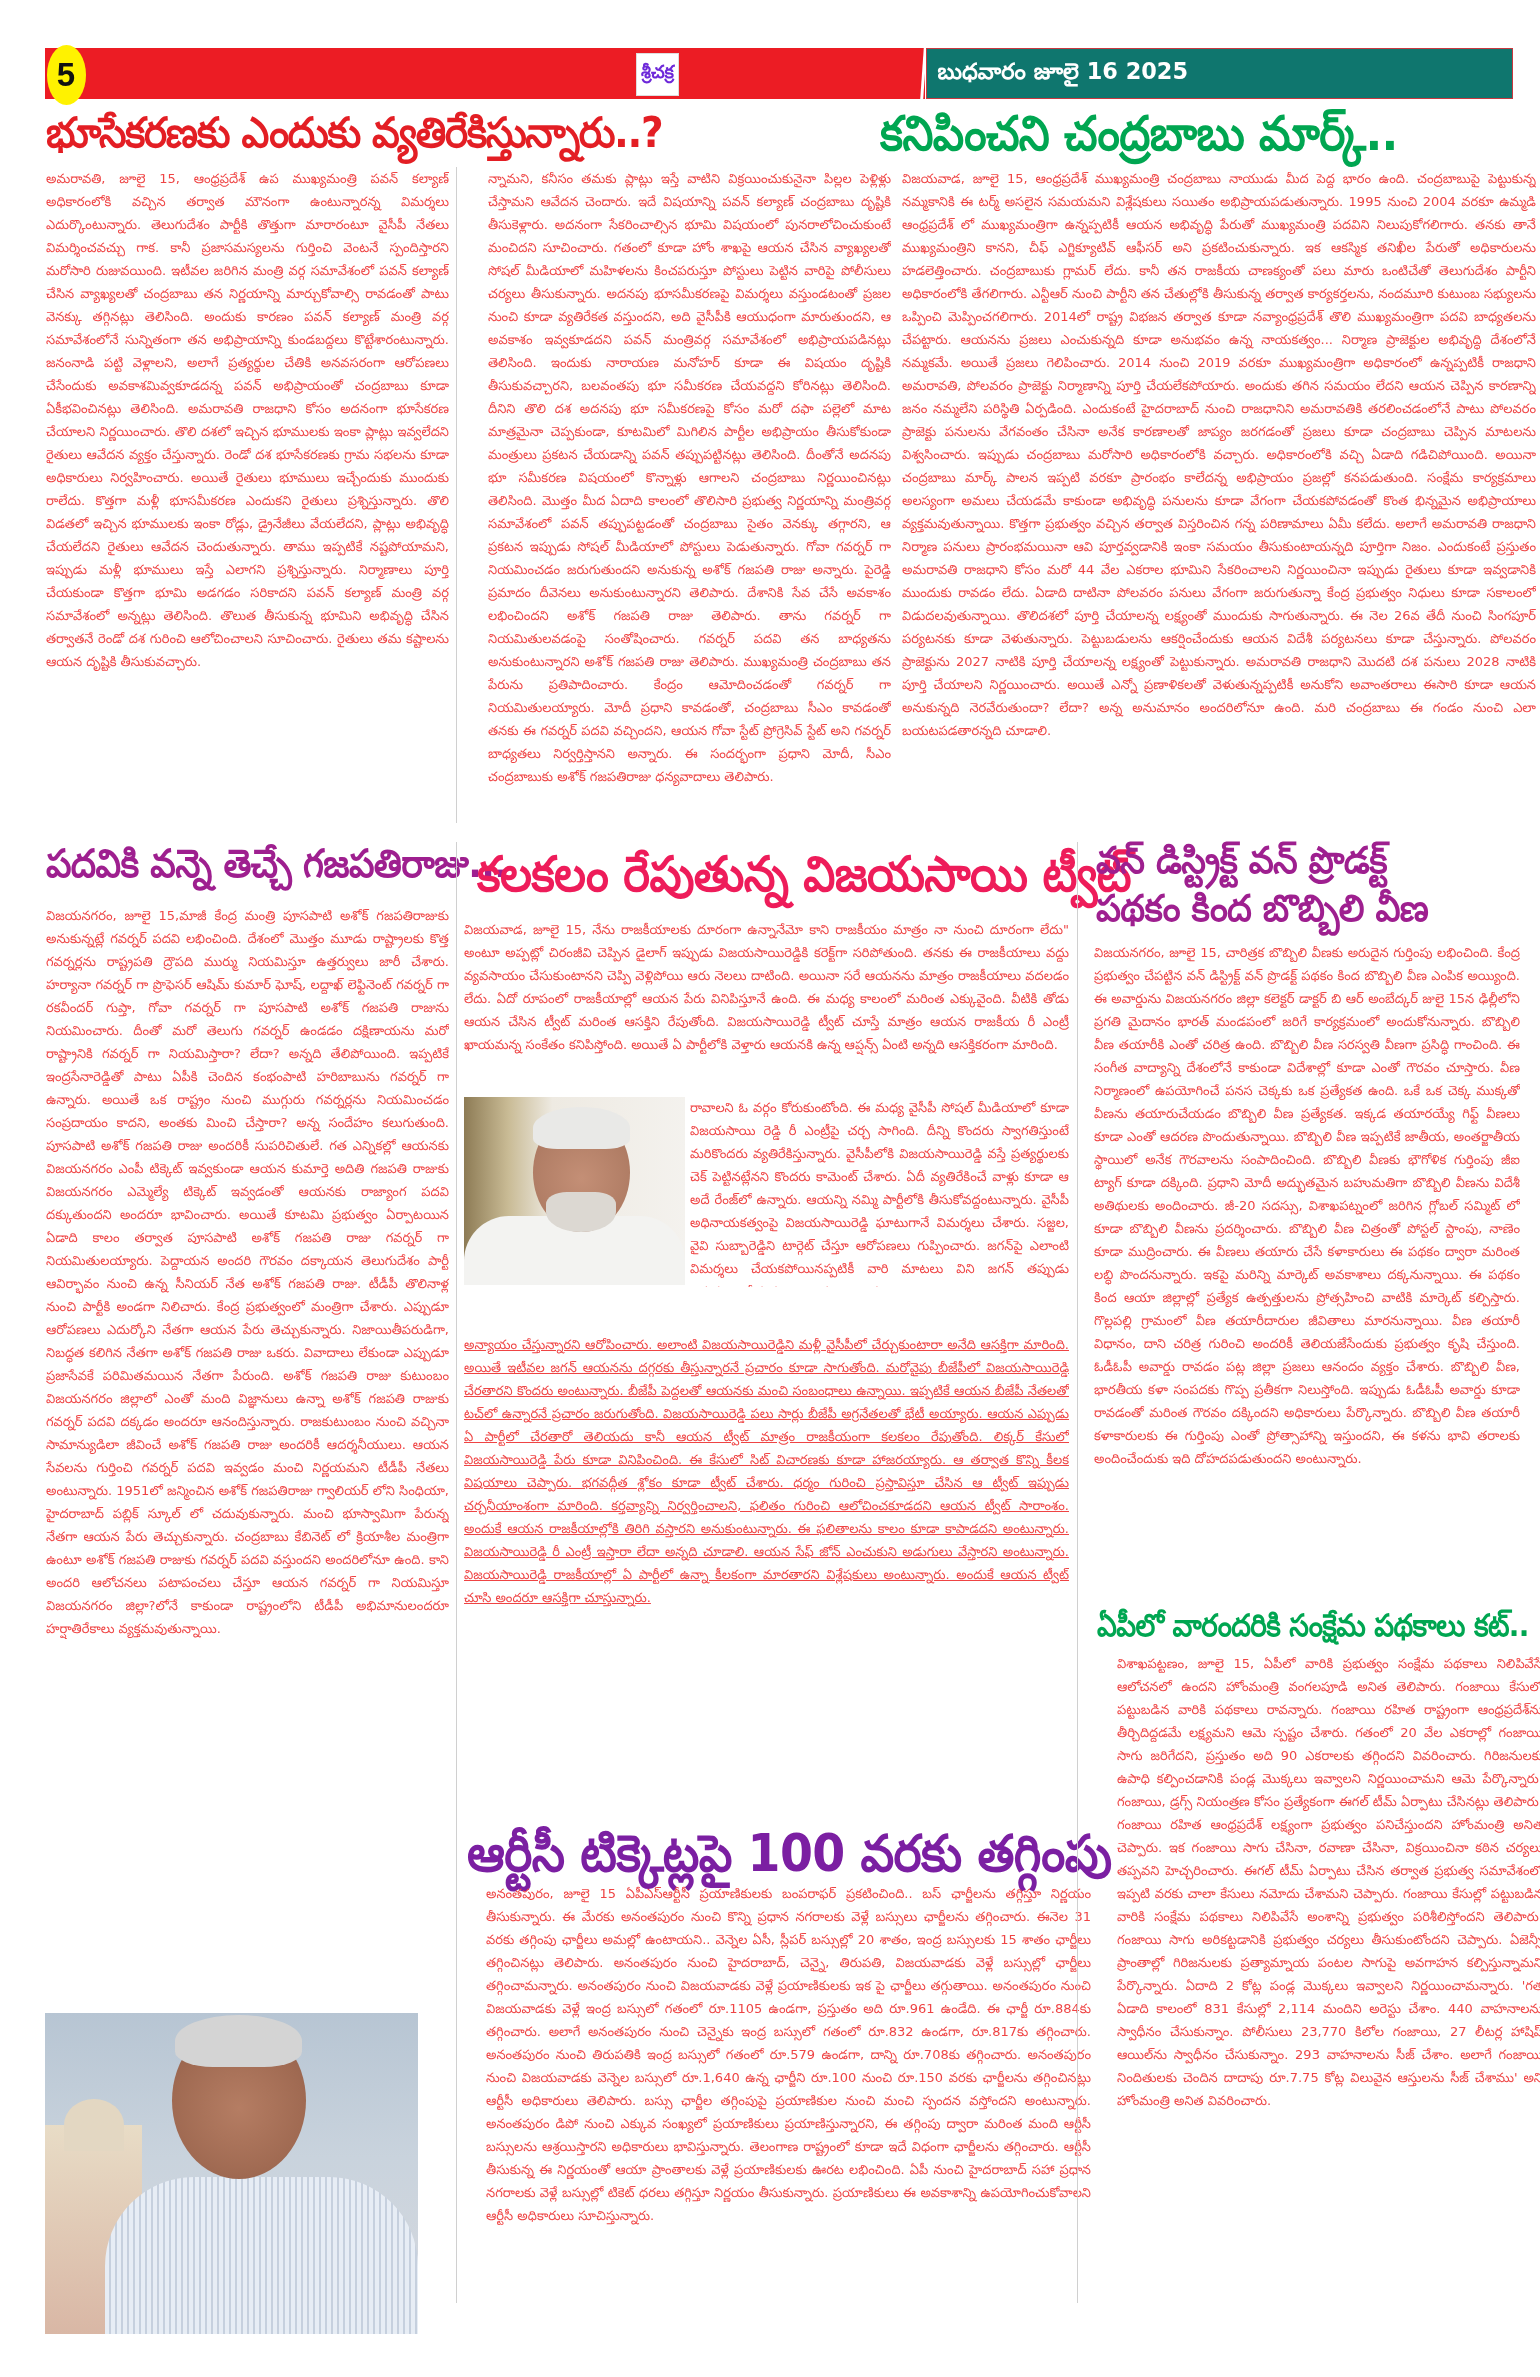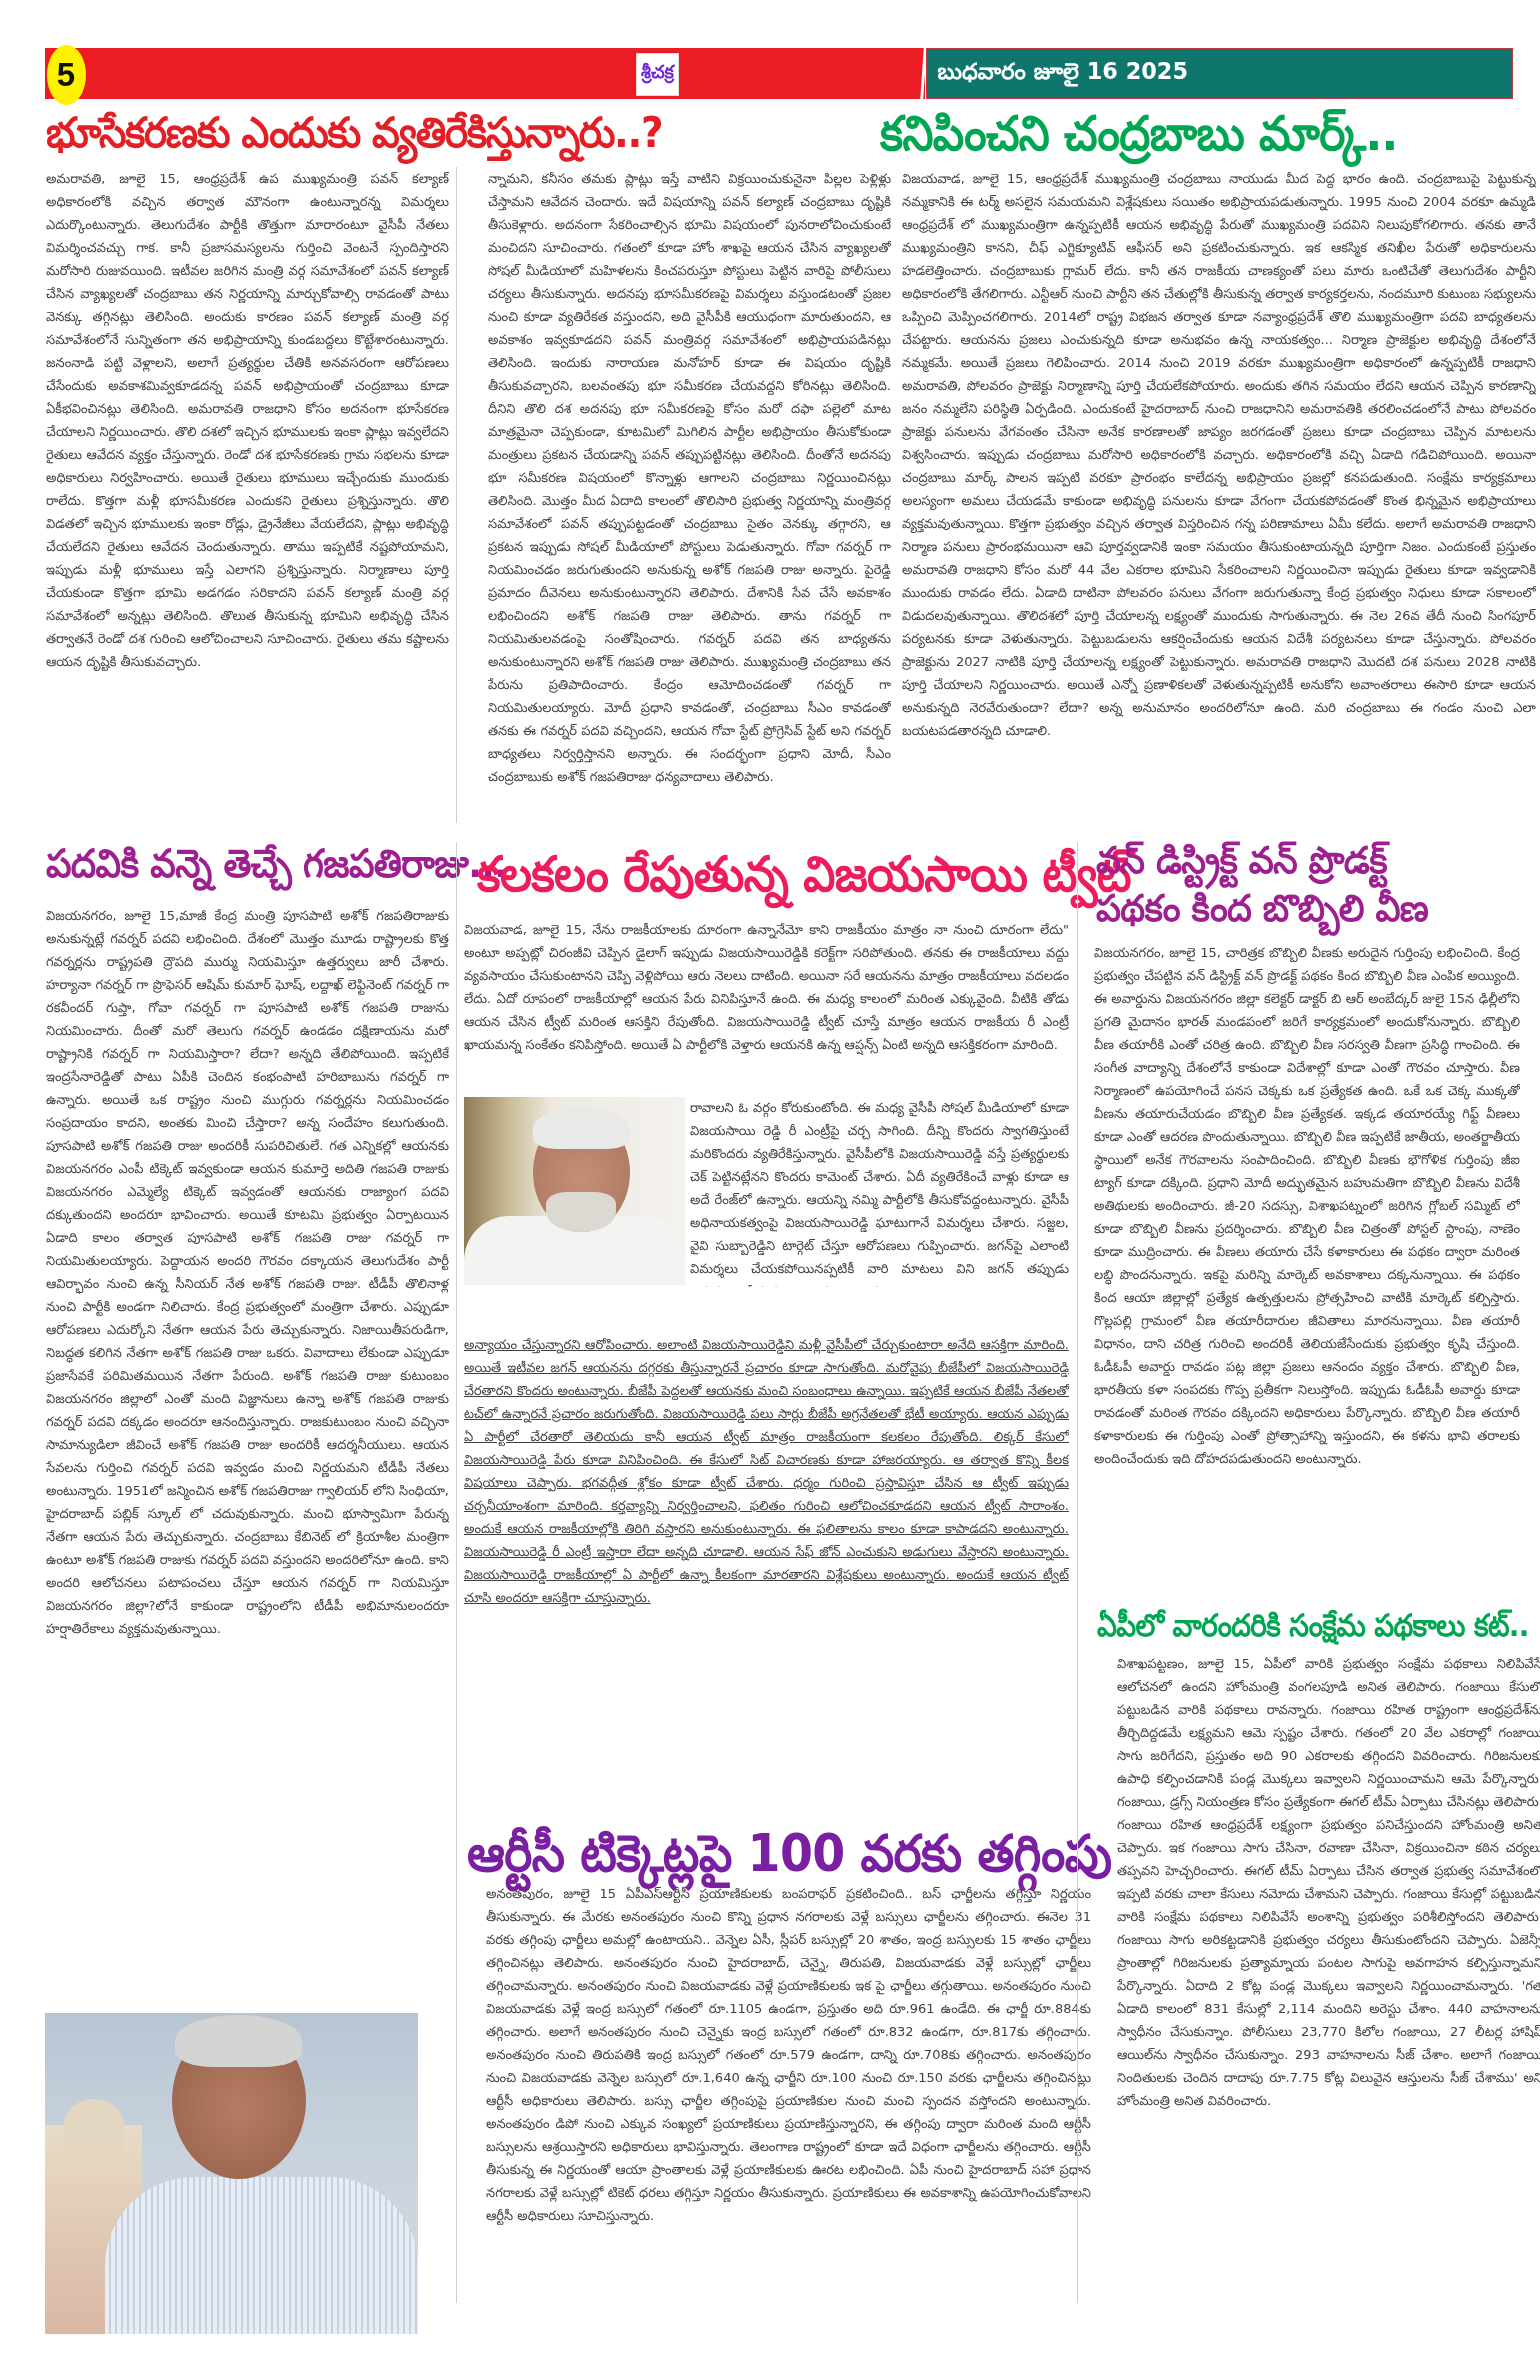--- a/index.html
+++ b/index.html
@@ -20,21 +20,21 @@
   
   .hl { position: absolute; font-family: "DejaVu Sans", sans-serif; font-weight: bold; white-space: nowrap; line-height: 1; }
   .hl-red { color: #e31e24; }
   .hl-green { color: #00a651; }
   .hl-purple { color: #9e1f8f; }
   .hl-magenta { color: #ee1c5a; }
   .hl-violet { color: #7b1fa2; }
 
   
   .col { position: absolute; font-family: "DejaVu Sans", sans-serif; font-size: 13px; line-height: 23px;
-         text-align: justify; color: #404040; overflow: hidden; }
+         text-align: justify; color: #ef4444; overflow: hidden; }
   .col p { text-indent: 0; }
 
   
   .photo { position: absolute; overflow: hidden; }
   .photo-vsr { left: 464px; top: 1097px; width: 221px; height: 188px;
                background: linear-gradient(90deg, #8d7b55 0%, #c9bb95 20%, #eeeae2 40%, #f4f2ee 100%); }
   .photo-ag { left: 45px; top: 2013px; width: 373px; height: 321px;
               background: linear-gradient(180deg, #b7c5d3 0%, #c9d3dd 45%, #d7d9de 100%); }
   .face { position: absolute; border-radius: 50%; }
   .shirt { position: absolute; }

